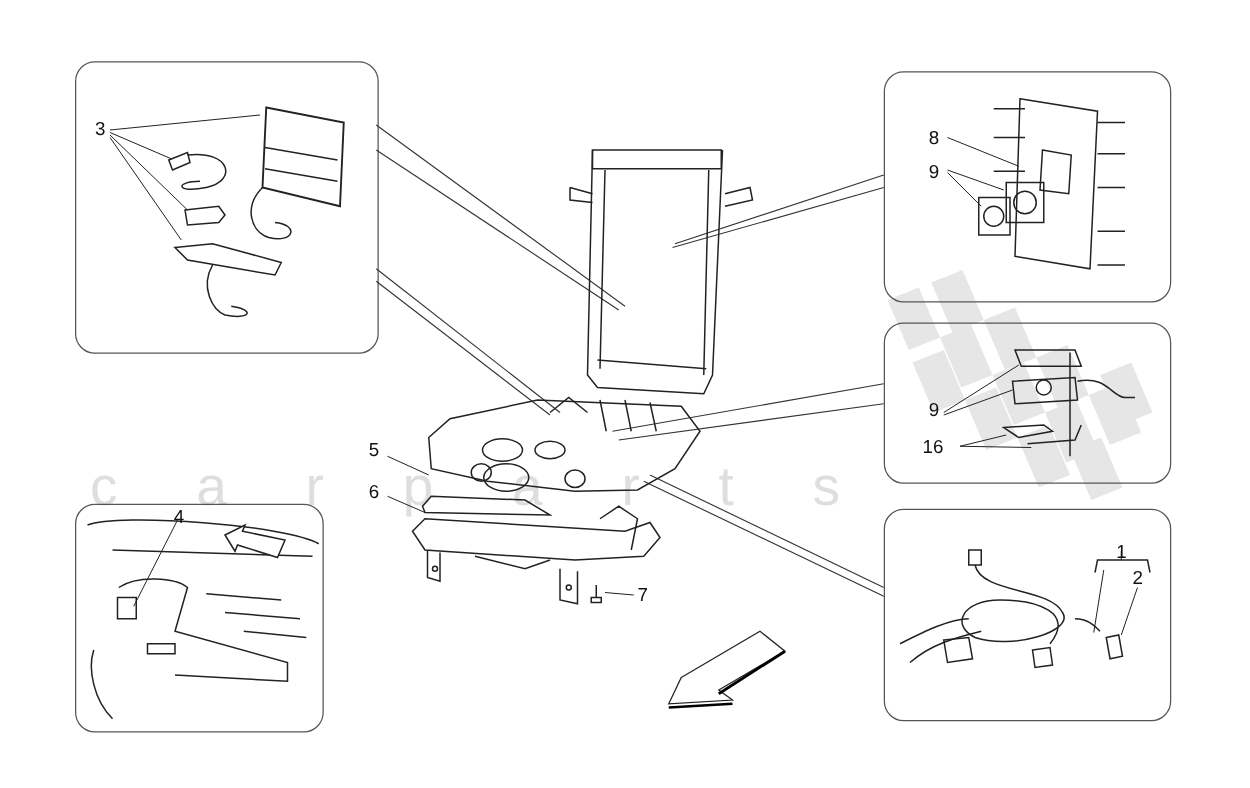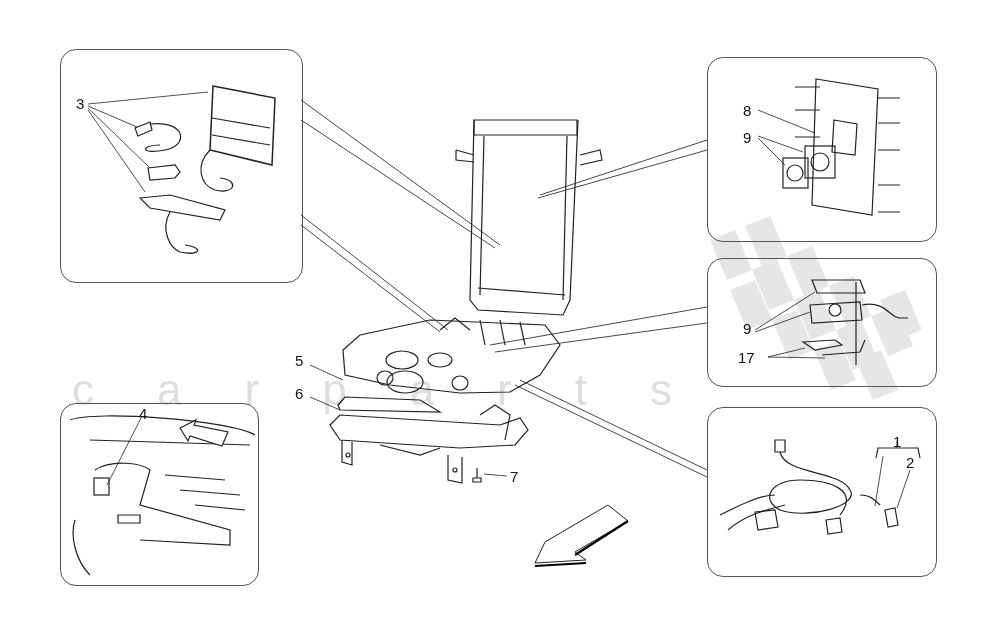--- a/index.html
+++ b/index.html
@@ -179,21 +179,21 @@
     <g>
       <path d="M545,542 L608,505 L628,521 L575,552 L586,560 L535,563 Z" fill="#fff" stroke="#222" stroke-width="1"></path>
       <path d="M628,521 L575,555 M586,563 L535,566" stroke="#000" stroke-width="2.2"></path>
     </g>
   </svg>
 
   <div class="callout" style="left:76px;top:96px;">3</div>
   <div class="callout" style="left:743px;top:103px;">8</div>
   <div class="callout" style="left:743px;top:130px;">9</div>
   <div class="callout" style="left:743px;top:321px;">9</div>
-  <div class="callout" style="left:738px;top:350px;">17</div>
+  <div class="callout" style="left:738px;top:350px;">16</div>
   <div class="callout" style="left:893px;top:434px;">1</div>
   <div class="callout" style="left:906px;top:455px;">2</div>
   <div class="callout" style="left:139px;top:406px;">4</div>
   <div class="callout" style="left:295px;top:353px;">5</div>
   <div class="callout" style="left:295px;top:386px;">6</div>
   <div class="callout" style="left:510px;top:469px;">7</div>
 
 </div>
 
 </body></html>

